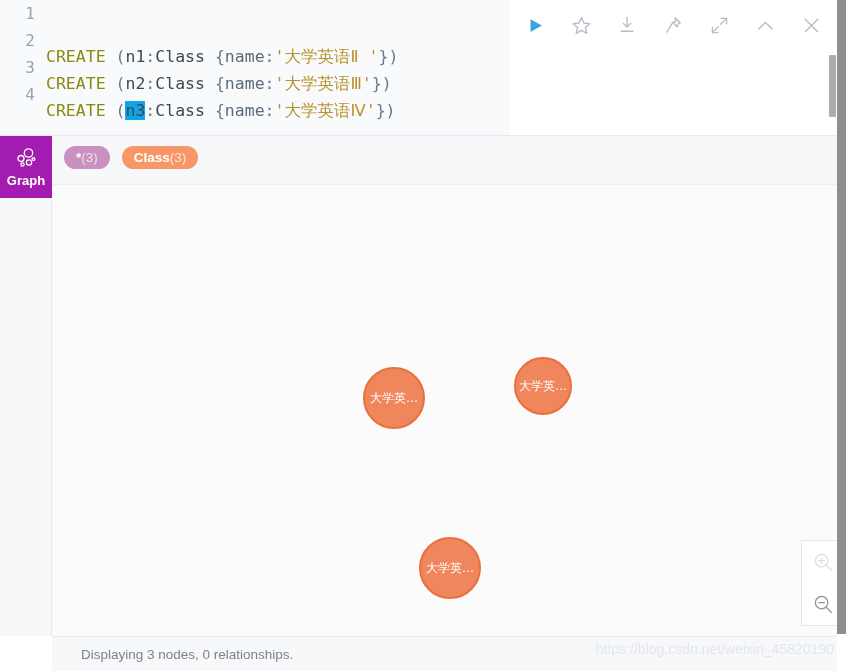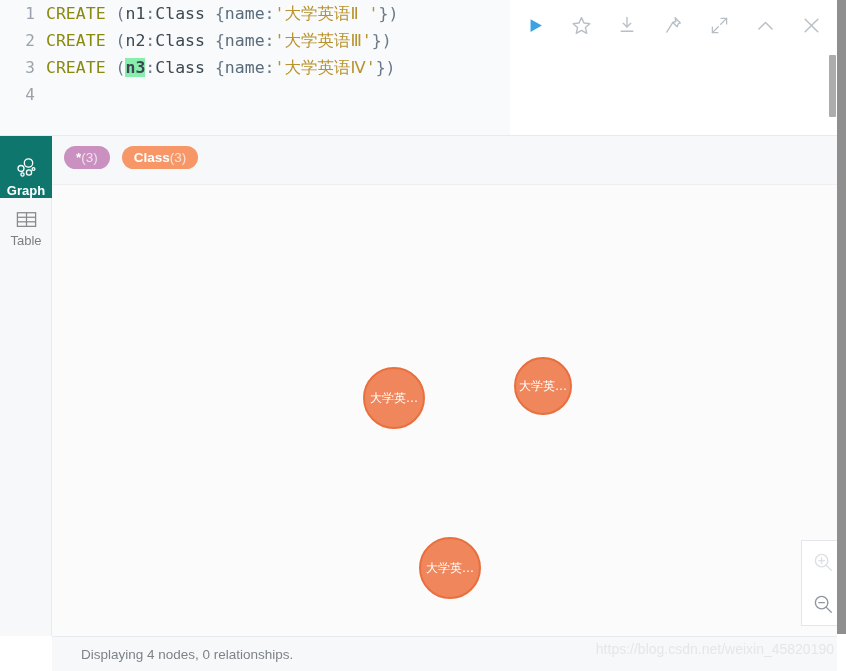--- a/index.html
+++ b/index.html
@@ -46,28 +46,28 @@
   .gutter {
     width: 46px;
     min-width: 46px;
     text-align: right;
     padding-right: 11px;
     color: #9aa3ad;
     font-family: "DejaVu Sans Mono", "Liberation Mono", monospace;
     font-size: 16px;
     user-select: none;
   }
-  .code-text { color: #3b3b3b; }
+  .code-text { color: #3b3b3b; margin-top: 43px; }
   .kw   { color: #8a8a10; }
   .punc { color: #6b7a88; }
   .var  { color: #3d4852; }
   .lbl  { color: #3d4852; }
   .prop { color: #5a6b7b; }
   .str  { color: #b8922e; }
-  .sel  { background: #86efac; font-weight: bold; }
+  .sel  { background: #0ea5e9; }
   .caret-box { background: #c8c8c8; display: inline-block; width: 9px; height: 19px;
                vertical-align: -4px; }
 
   .editor-scrollbar {
     position: absolute;
     right: 10px; top: 55px;
     width: 7px; height: 62px;
     background: #acacac;
     border-radius: 1px;
   }
@@ -97,21 +97,21 @@
     border-right: 1px solid #e8eaed;
   }
   .view-item {
     width: 52px; height: 62px;
     display: flex; flex-direction: column;
     align-items: center; justify-content: center;
     gap: 3px;
     cursor: pointer;
     color: #7f7f7f;
   }
-  .view-item.active { background: #0f766e; color: #ffffff; justify-content: flex-end; }
+  .view-item.active { background: #a21caf; color: #ffffff; }
   .view-item .vi-label {
     font-size: 13px;
     font-family: "Liberation Sans", sans-serif;
   }
   .view-item.active .vi-label { font-weight: bold; color:#ffffff; }
   .view-item svg { display: block; }
 
   
   .result-panel {
     position: absolute;
@@ -303,31 +303,20 @@
           <svg width="24" height="24" viewBox="0 0 24 24" fill="none" stroke="#ffffff" stroke-width="1.3">
             <circle cx="14.5" cy="7" r="4.2"></circle>
             <circle cx="7" cy="12.5" r="3"></circle>
             <circle cx="15" cy="16.5" r="2.6"></circle>
             <circle cx="8.5" cy="18.5" r="1.6"></circle>
             <circle cx="19.5" cy="13" r="1.4"></circle>
           </svg>
         </span>
         <span class="vi-label">Graph</span>
       </div>
-      <div class="view-item">
-        <span>
-          <svg width="23" height="20" viewBox="0 0 24 22" fill="none" stroke="#8a8a8a" stroke-width="1.4">
-            <rect x="2" y="3" width="20" height="15"></rect>
-            <line x1="2" y1="8" x2="22" y2="8"></line>
-            <line x1="2" y1="13" x2="22" y2="13"></line>
-            <line x1="12" y1="3" x2="12" y2="18"></line>
-          </svg>
-        </span>
-        <span class="vi-label">Table</span>
-      </div>
     </div>
 
   <div class="result-panel">
 
     <div class="chips" id="chips">
         <div class="chip" style="background: rgb(201, 144, 192);">
           <span class="chip-key">*</span>
           <span class="chip-count">(3)</span>
         </div>
         <div class="chip" style="background: rgb(247, 151, 103);">
@@ -366,21 +355,21 @@
               <line x1="15.4" y1="15.4" x2="21" y2="21"></line>
               <line x1="7.5" y1="10.5" x2="13.5" y2="10.5"></line>
             </svg>
           </span>
         </div>
       </div>
   </div>
 
   <div class="left-white-strip"></div>
   <div class="status-bar">
-    <span class="status-text">Displaying 4 nodes, 0 relationships.</span>
+    <span class="status-text">Displaying 3 nodes, 0 relationships.</span>
   </div>
 
   <div class="watermark">https://blog.csdn.net/weixin_45820190</div>
 
   <div class="page-scrollbar">
     <div class="page-scrollbar-thumb"></div>
   </div>
 </div>
 
 </body></html>

